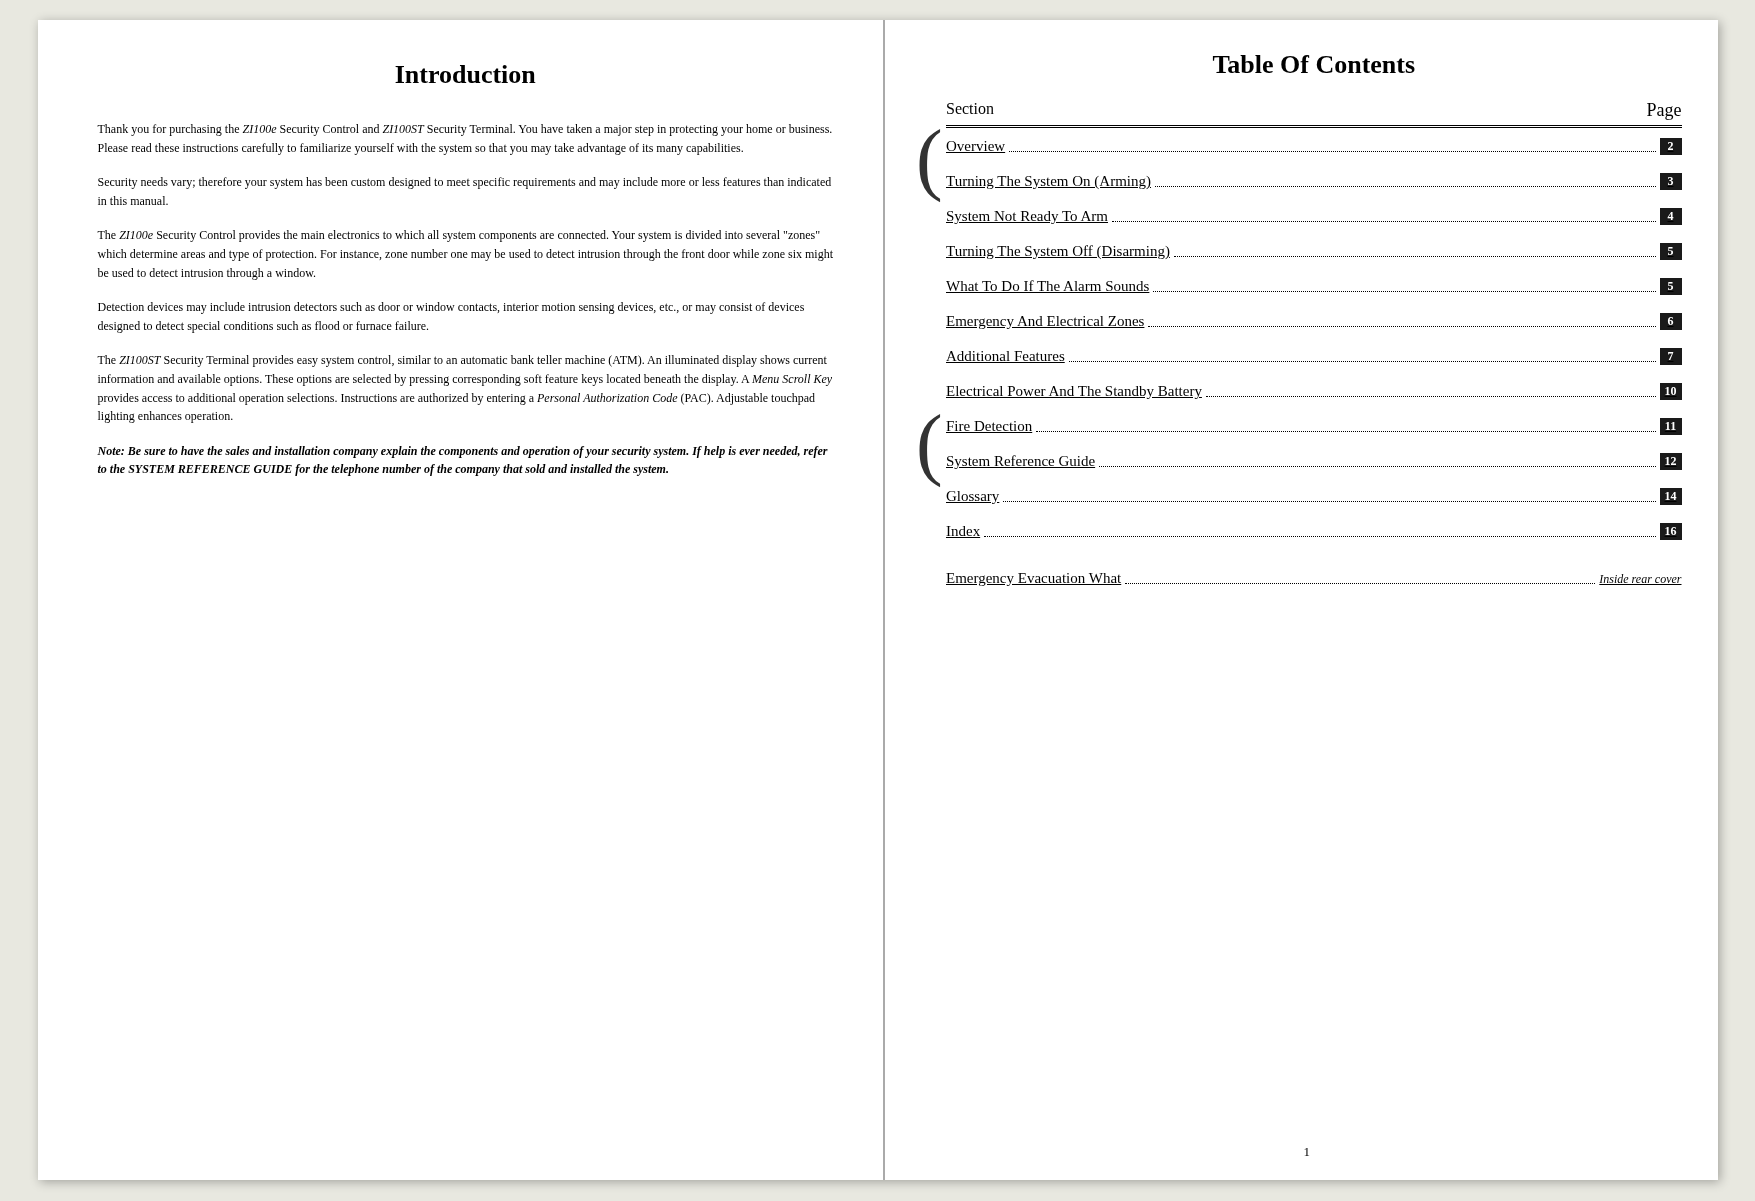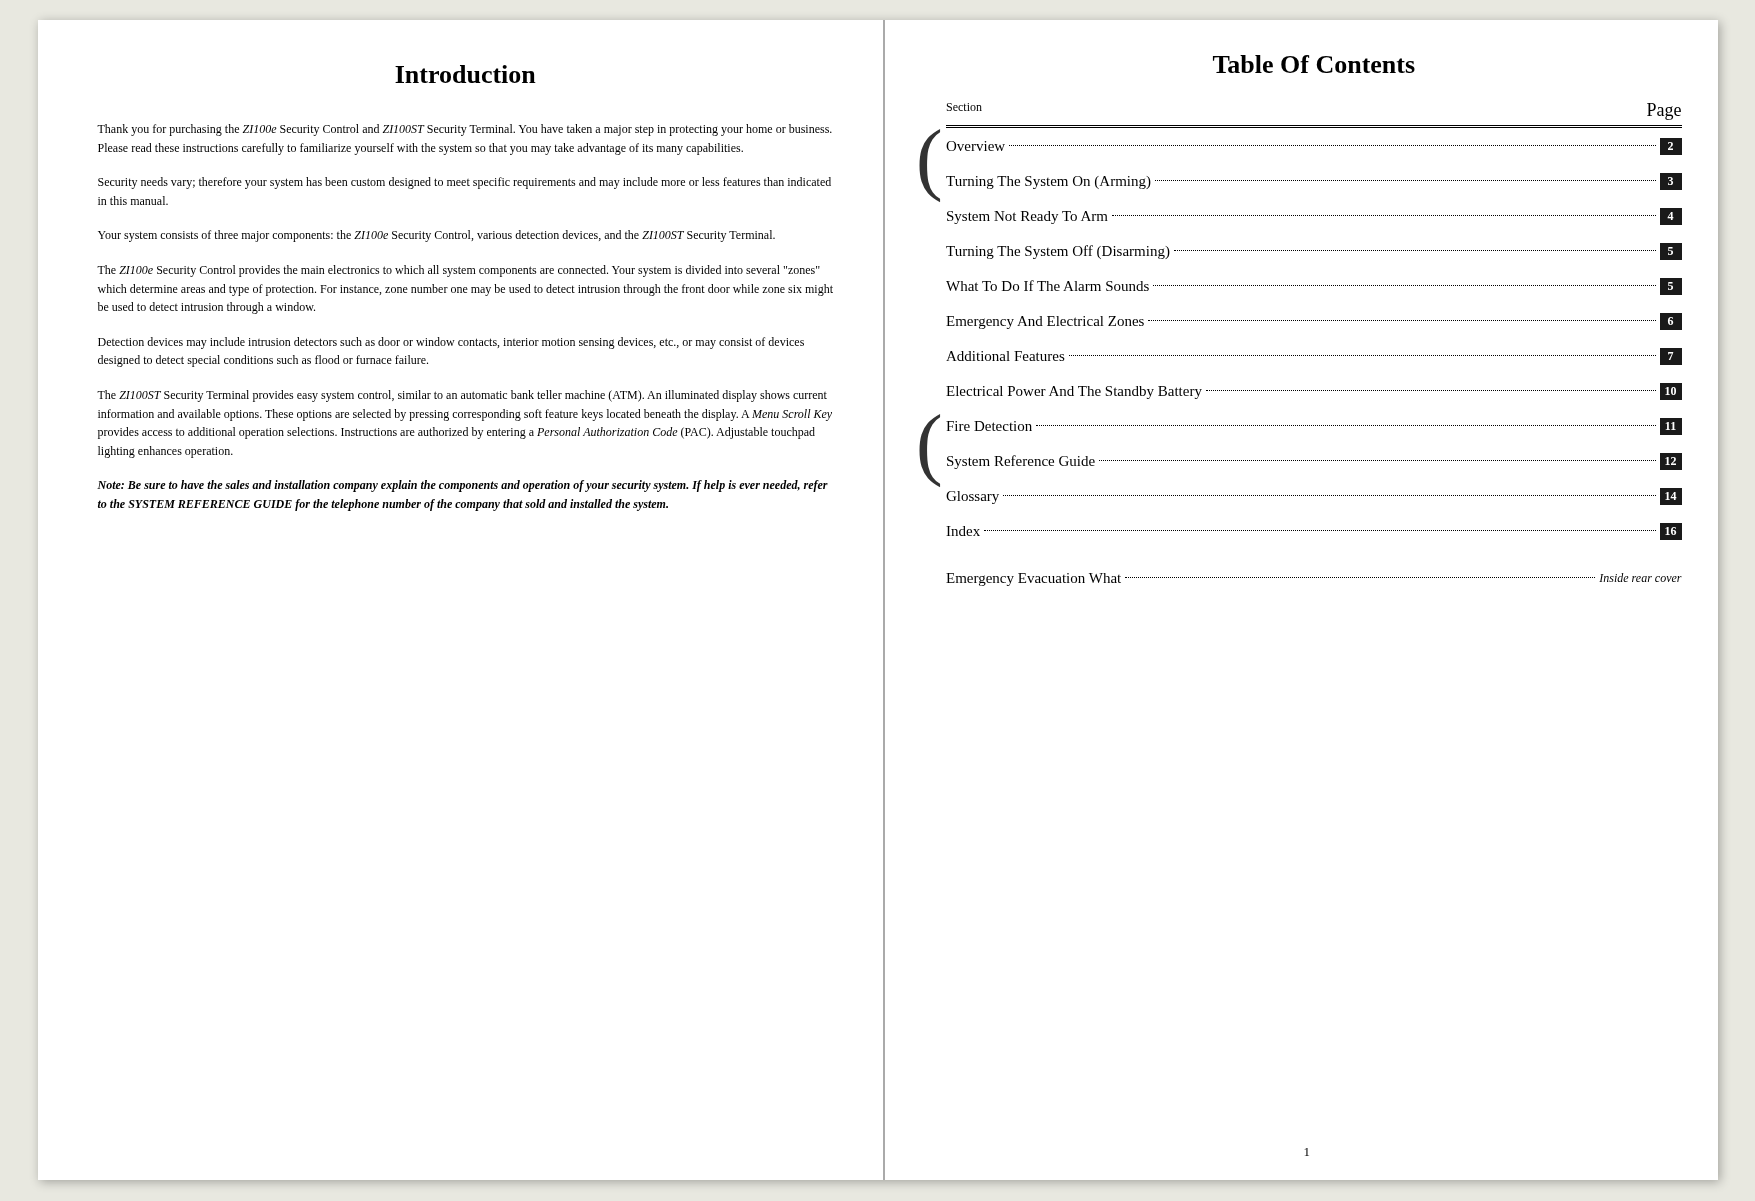--- a/index.html
+++ b/index.html
@@ -87,37 +87,38 @@
       display: flex;
       justify-content: space-between;
       font-size: 14px;
       font-weight: normal;
       border-bottom: 3px double #000;
       padding-bottom: 4px;
       margin-bottom: 10px;
     }
 
     .toc-section-label {
-      font-size: 12px;
+      font-size: 16px;
     }
 
     .toc-page-label {
       font-size: 18px;
     }
 
     .toc-entries {
       margin-top: 10px;
     }
 
     .toc-entry {
       display: flex;
-      align-items: center;
+      align-items: flex-end;
       margin-bottom: 18px;
       font-size: 15px;
       font-family: 'Times New Roman', Times, serif;
+      text-decoration: underline;
     }
 
     .toc-entry .entry-title {
       font-size: 15px;
       white-space: nowrap;
       font-weight: normal;
     }
 
     .toc-entry .dots {
       flex: 1;
@@ -164,23 +165,20 @@
 
     <div class="left-page">
       <h1 class="page-title">Introduction</h1>
 
       <div class="intro-text">
         <p>
           Thank you for purchasing the <span class="italic">ZI100e</span> Security Control and <span class="italic">ZI100ST</span> Security Terminal. You have taken a major step in protecting your home or business. Please read these instructions carefully to familiarize yourself with the system so that you may take advantage of its many capabilities.
         </p>
         <p>
           Security needs vary; therefore your system has been custom designed to meet specific requirements and may include more or less features than indicated in this manual.
-        </p>
-        <p>
-          Your system consists of three major components: the <span class="italic">ZI100e</span> Security Control, various detection devices, and the <span class="italic">ZI100ST</span> Security Terminal.
         </p>
         <p>
           The <span class="italic">ZI100e</span> Security Control provides the main electronics to which all system components are connected. Your system is divided into several "zones" which determine areas and type of protection. For instance, zone number one may be used to detect intrusion through the front door while zone six might be used to detect intrusion through a window.
         </p>
         <p>
           Detection devices may include intrusion detectors such as door or window contacts, interior motion sensing devices, etc., or may consist of devices designed to detect special conditions such as flood or furnace failure.
         </p>
         <p>
           The <span class="italic">ZI100ST</span> Security Terminal provides easy system control, similar to an automatic bank teller machine (ATM). An illuminated display shows current information and available options. These options are selected by pressing corresponding soft feature keys located beneath the display. A <span class="italic">Menu Scroll Key</span> provides access to additional operation selections. Instructions are authorized by entering a <span class="italic">Personal Authorization Code</span> (PAC). Adjustable touchpad lighting enhances operation.
         </p>

